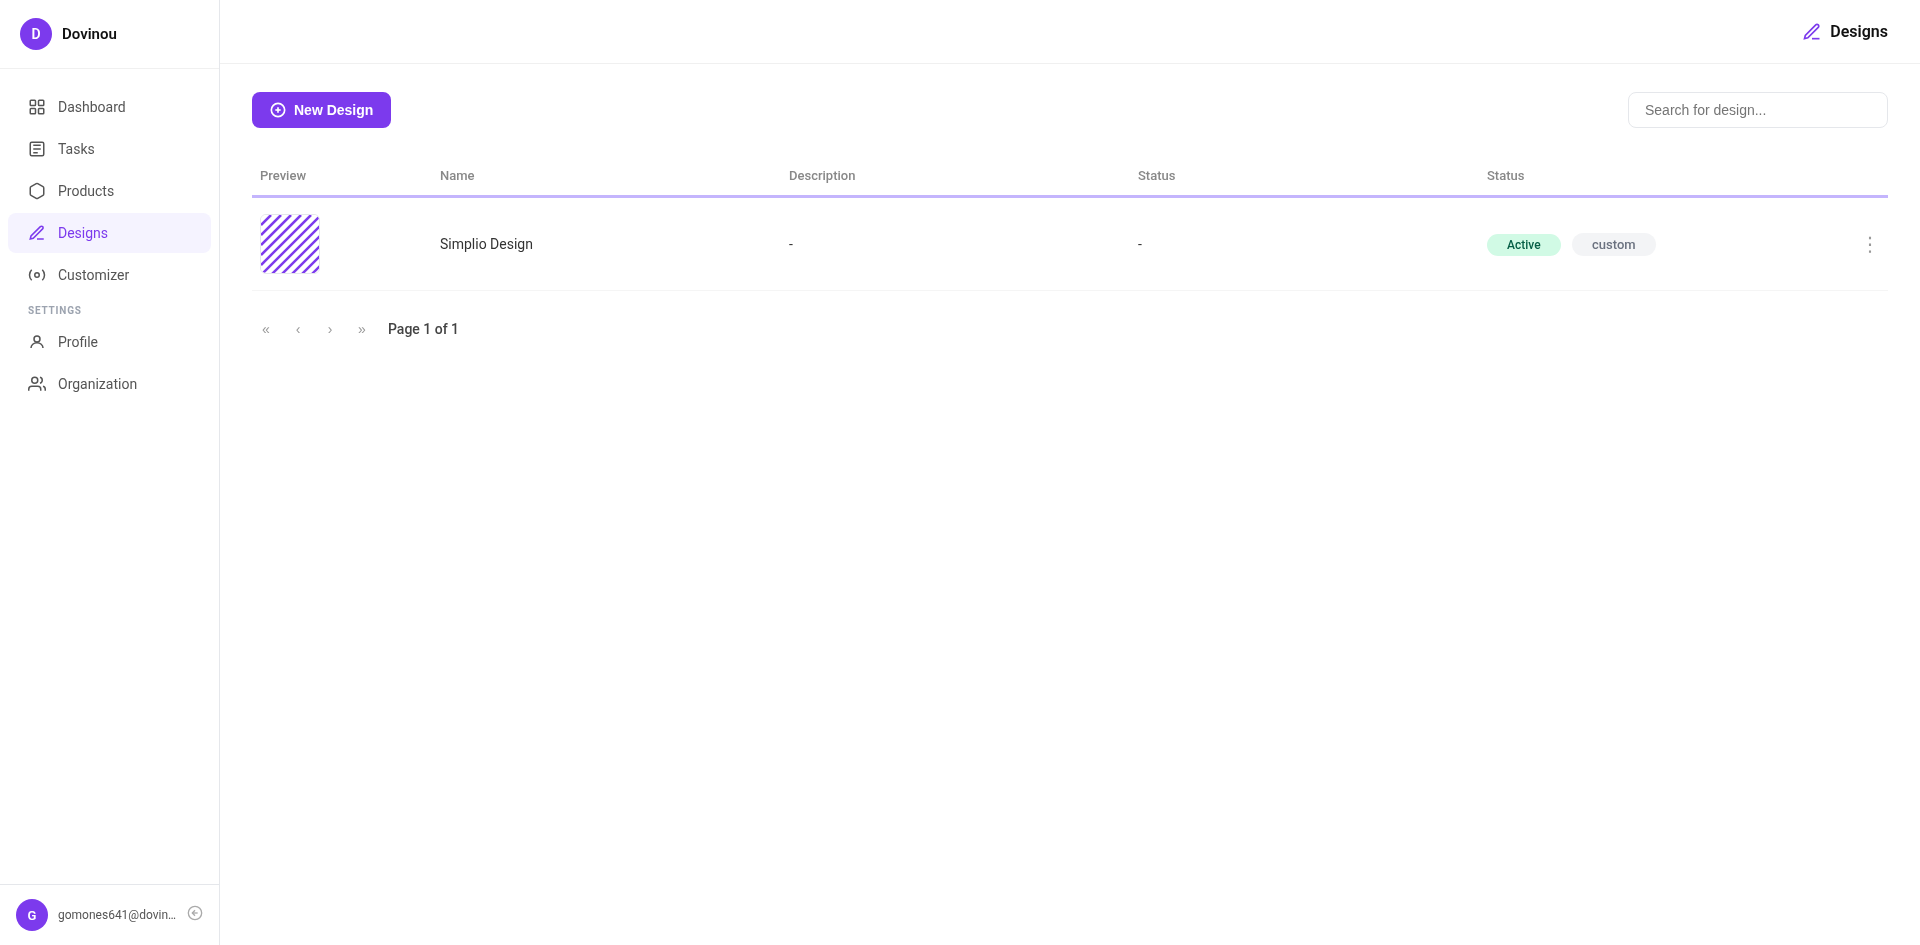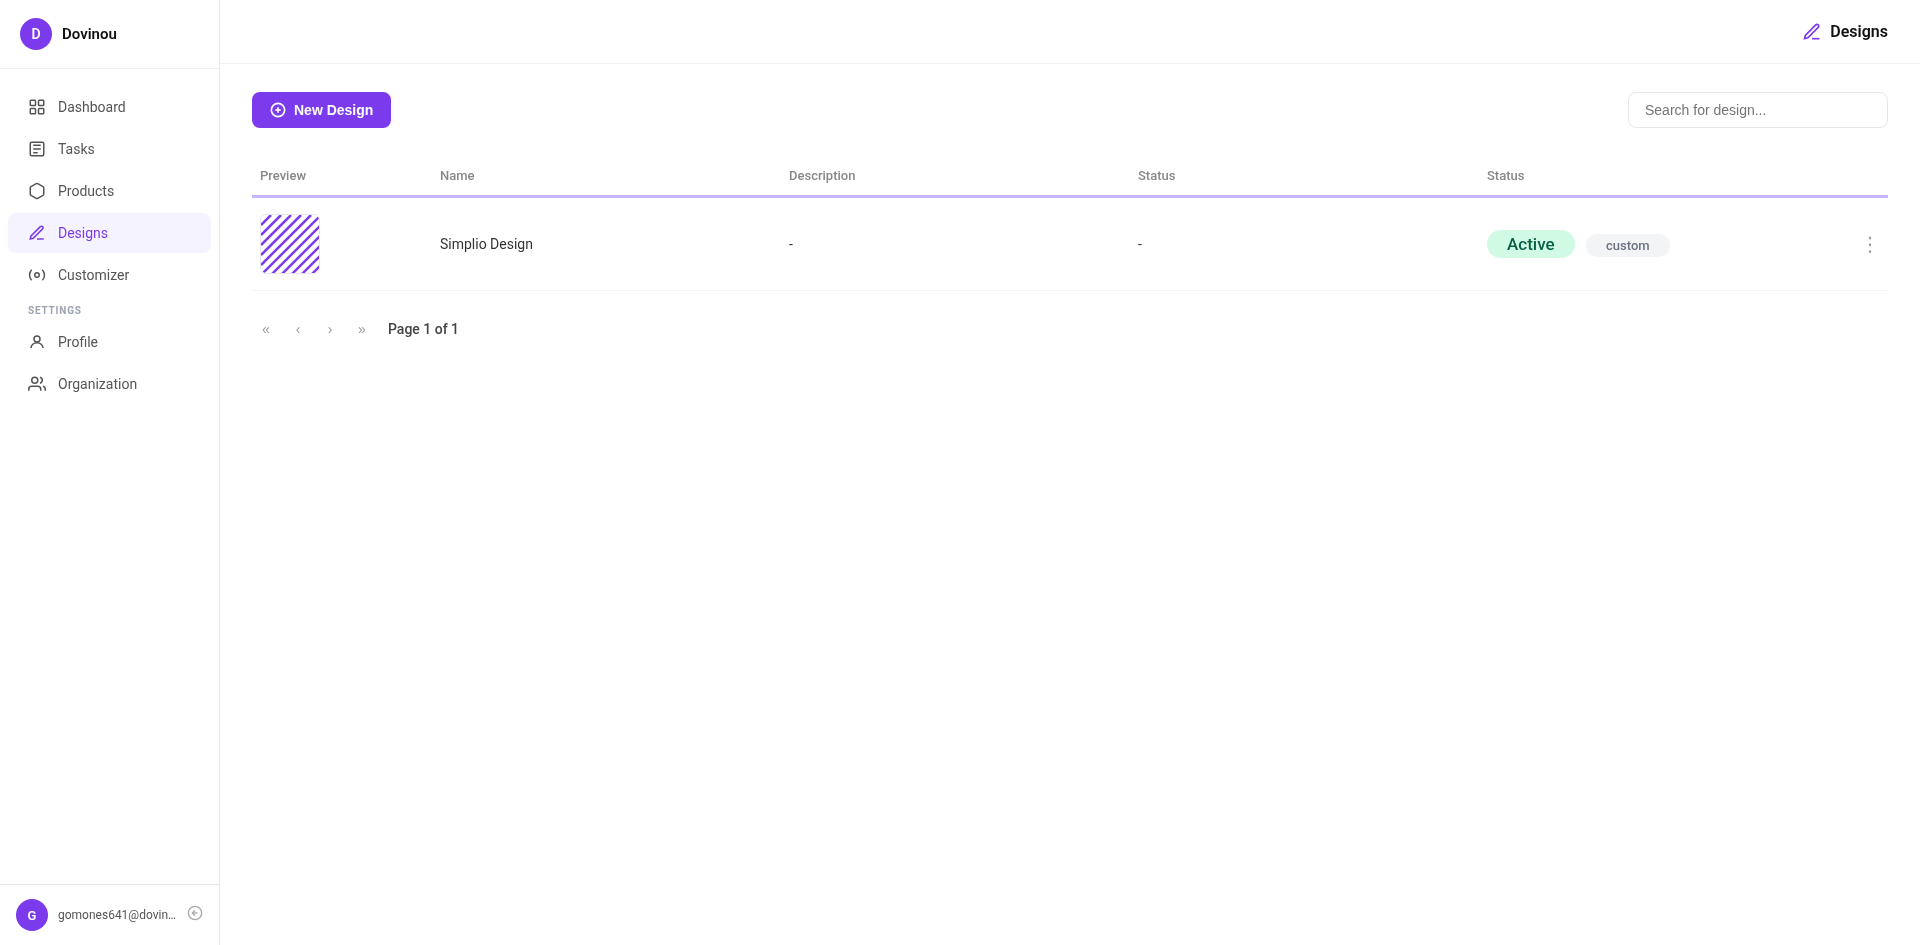--- a/index.html
+++ b/index.html
@@ -143,21 +143,21 @@
       position: relative;
     }
     .preview-thumb svg { width: 60px; height: 60px; }
 
     .status-badge {
       display: inline-block;
       background: #d1fae5;
       color: #065f46;
       border-radius: 20px;
       padding: 4px 20px;
-      font-size: 17px;
+      font-size: 12px;
       font-weight: 500;
       text-align: center;
     }
     .custom-badge {
       display: inline-block;
       background: #f3f4f6;
       color: #6b7280;
       border-radius: 20px;
       padding: 4px 20px;
       font-size: 13px;

